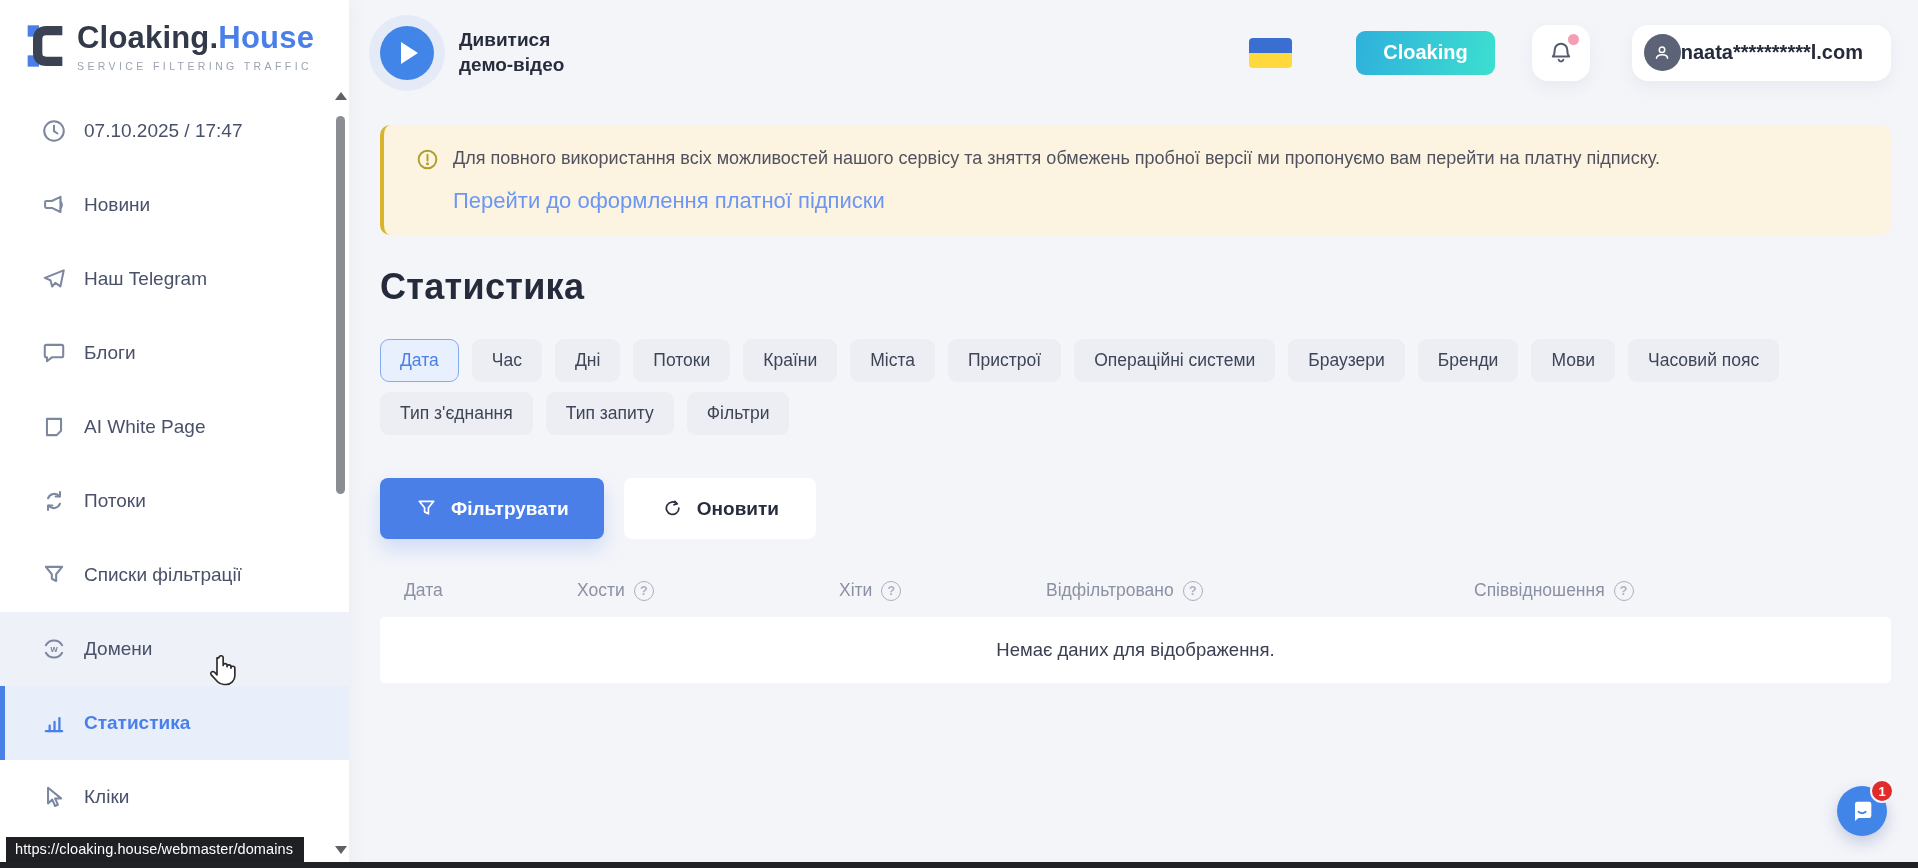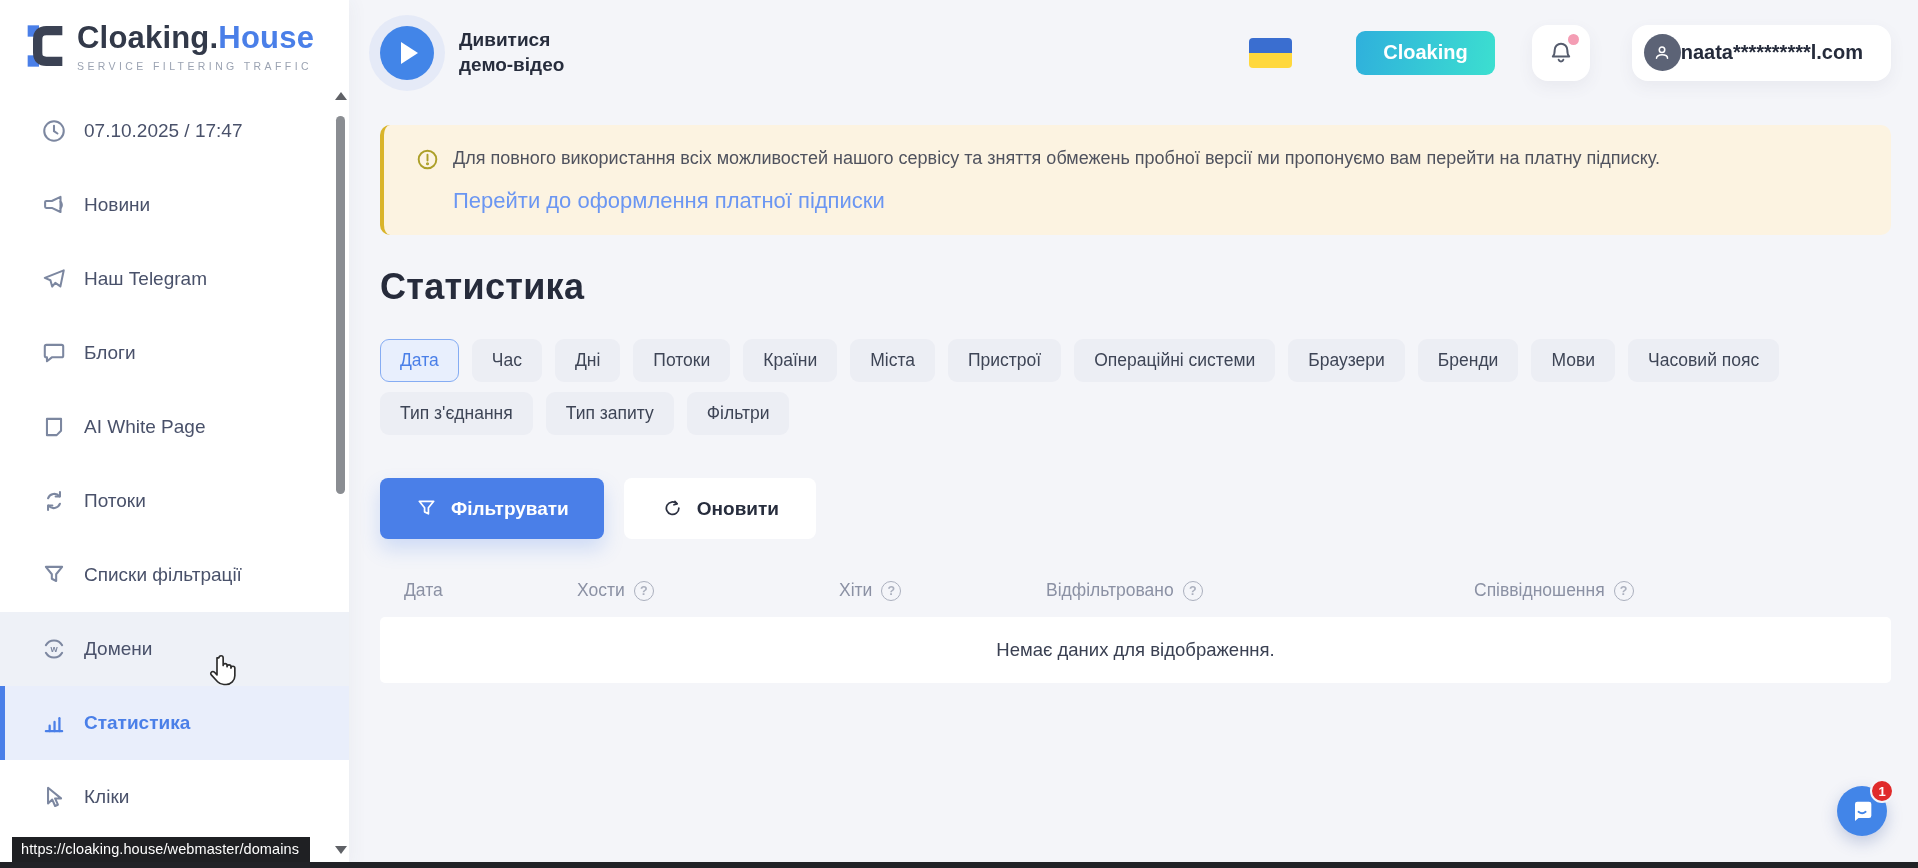--- a/index.html
+++ b/index.html
@@ -119,21 +119,21 @@
           display:flex; align-items:center; justify-content:center; font-size:12.5px; font-weight:700; cursor:pointer; }
 
   .empty-card {
     margin-top:16px; background:#fff; border-radius:5px; height:66px;
     display:flex; align-items:center; justify-content:center;
     font-size:18.5px; color:#3a4052;
   }
 
   
   .url-tooltip {
-    position:absolute; left:12px; bottom:6px; background:#1f2023; color:#fefefe;
+    position:absolute; left:6px; bottom:6px; background:#1f2023; color:#fefefe;
     font-size:14.5px; padding:4px 11px 5px 9px; z-index:30; letter-spacing:.1px;
   }
   .bottom-strip { position:absolute; left:0; bottom:0; width:100%; height:6px; background:#212226; z-index:29; }
 
   .chat-fab {
     position:absolute; right:31px; bottom:32px; width:50px; height:50px; border-radius:50%;
     background:#4285e8; display:flex; align-items:center; justify-content:center; cursor:pointer; z-index:40;
     box-shadow:0 6px 16px rgba(40,70,150,.25);
   }
   .chat-fab svg { width:28px; height:28px; }

